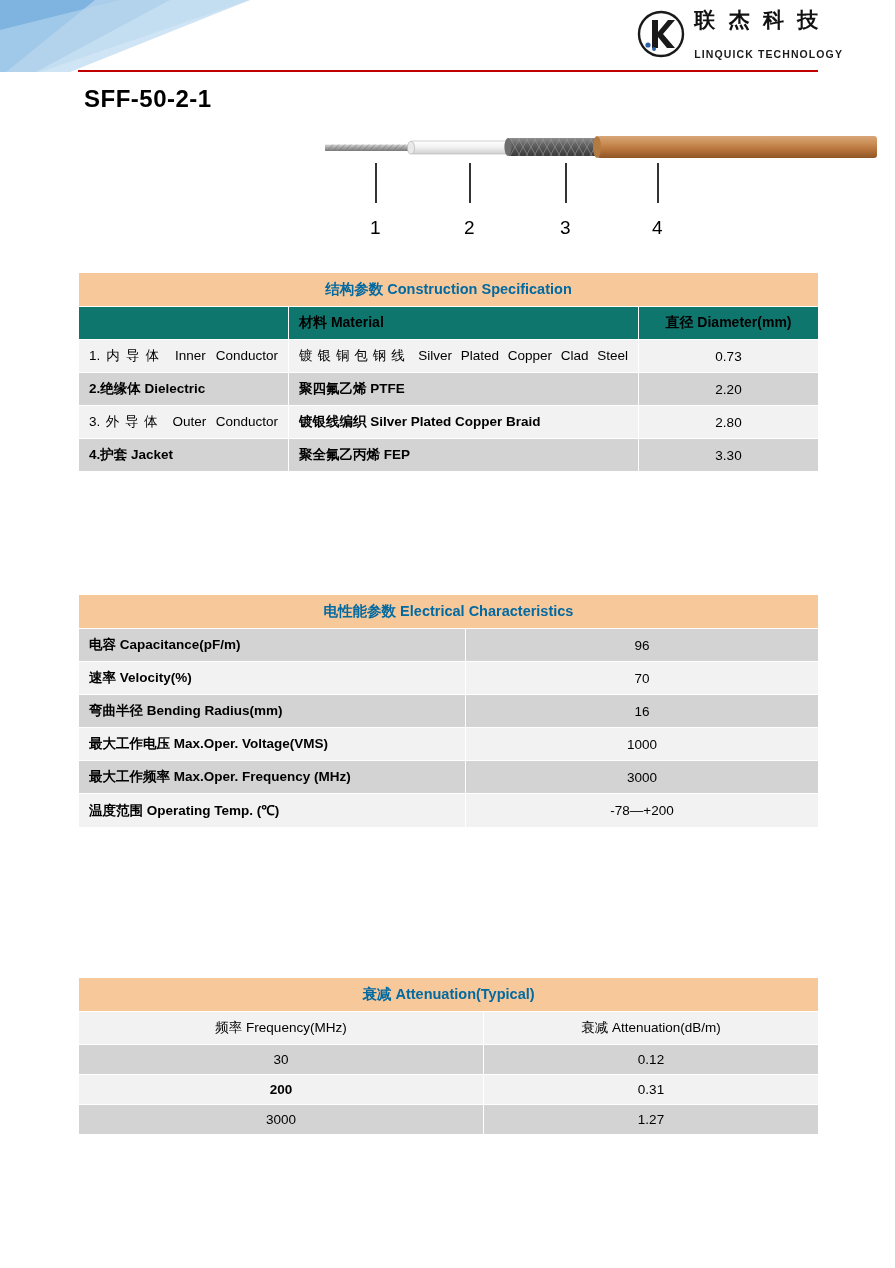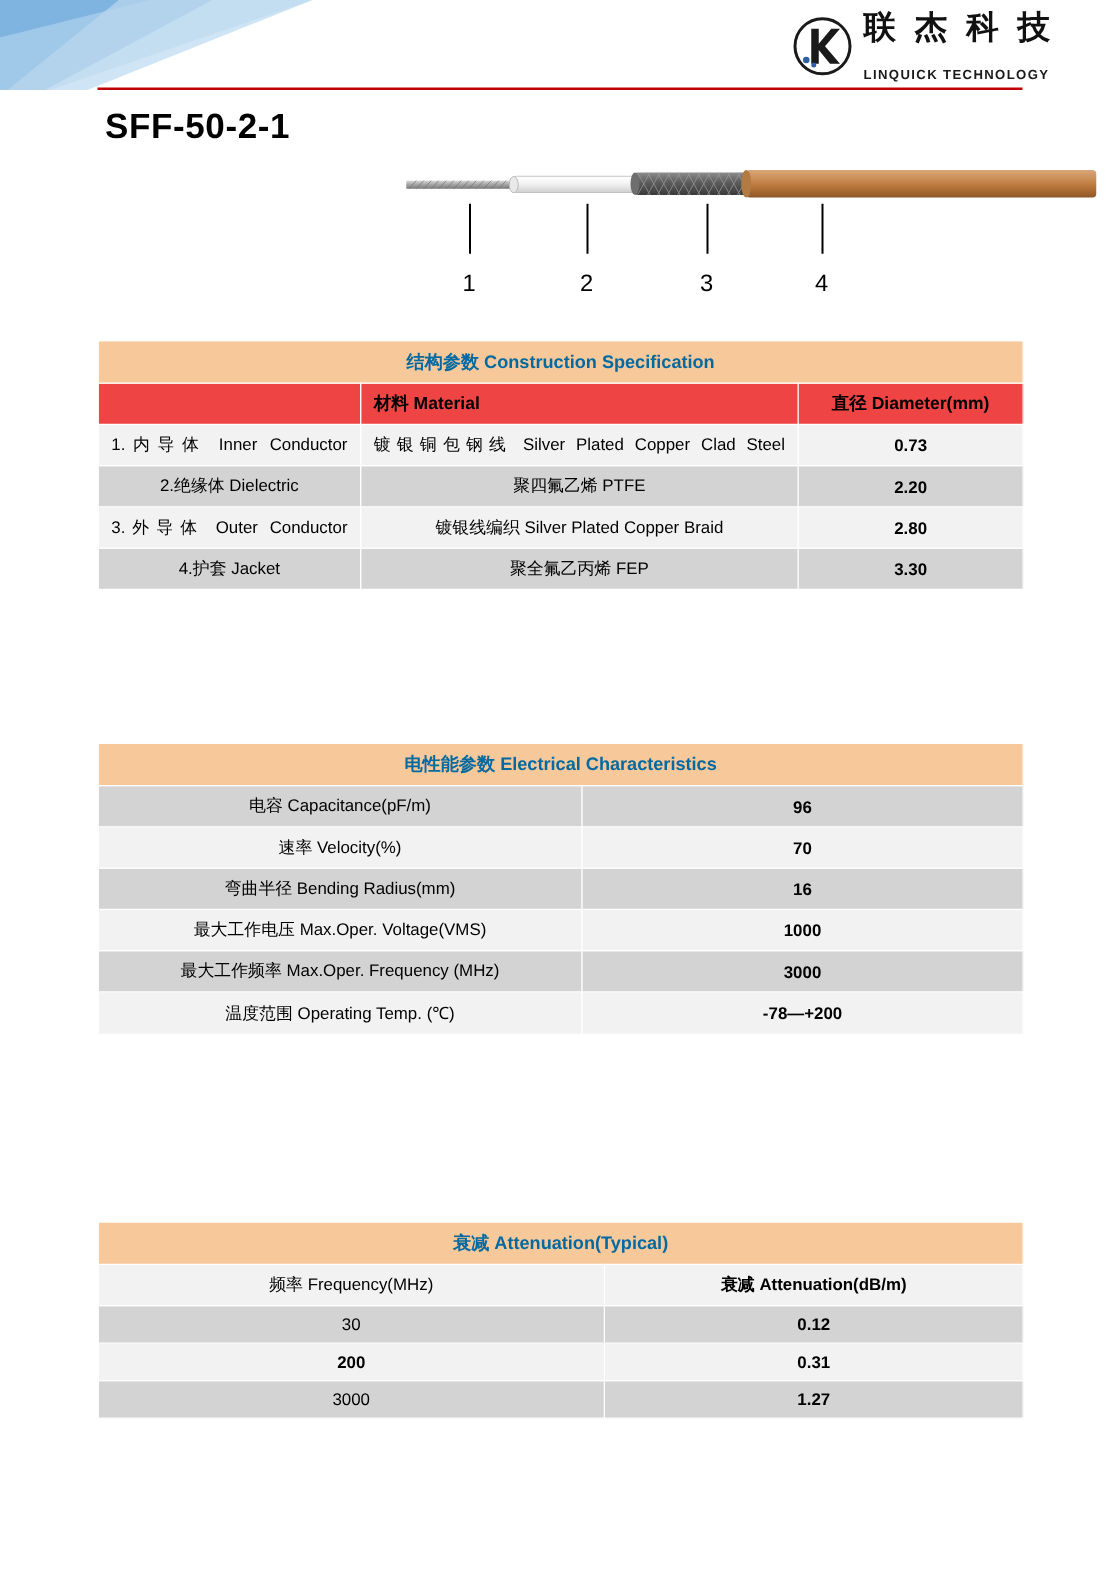--- a/index.html
+++ b/index.html
@@ -41,21 +41,21 @@
     height: 48px;
     position: relative;
   }
   .logo-text {
     display: flex;
     flex-direction: column;
     justify-content: center;
     line-height: 1.15;
   }
   .logo-cn {
-    font-size: 26px;
+    font-size: 21px;
     font-weight: bold;
     letter-spacing: 3px;
     color: #111111;
     font-family: "DejaVu Sans", sans-serif;
   }
   .logo-en {
     font-size: 10.5px;
     font-weight: bold;
     letter-spacing: 1.1px;
     color: #1a1a1a;
@@ -68,21 +68,21 @@
     width: 740px;
     height: 2.5px;
     background: #c00000;
   }
 
   
   .doc-title {
     position: absolute;
     left: 84px;
     top: 85px;
-    font-size: 28px;
+    font-size: 24px;
     font-weight: bold;
     letter-spacing: 0.5px;
     color: #000000;
   }
 
   
   .cable-area {
     position: absolute;
     left: 0;
     top: 125px;
@@ -117,33 +117,33 @@
   }
   .cap {
     background: #f7c99a;
     text-align: center;
     font-weight: bold;
     font-size: 14.5px;
     color: #0369a1;
     padding: 8px 6px;
   }
   .hdr {
-    background: #ef4444;
+    background: #0f766e;
     font-weight: bold;
     text-align: center;
     font-size: 14px;
   }
   .row-a { background: #d3d3d3; }
   .row-b { background: #f2f2f2; }
-  .ctr { text-align: center; font-weight: bold; }
+  .ctr { text-align: center; font-weight: normal; }
   .just {
     text-align: justify;
     text-align-last: justify;
   }
-  .lbl { text-align: center; }
+  .lbl { text-align: left; font-weight: bold; }
 
   
   #table-construction { left: 78px; top: 272px; width: 740px; }
   #table-electrical  { left: 78px; top: 594px; width: 740px; }
   #table-attenuation { left: 78px; top: 977px; width: 740px; }
 </style>
 </head>
 <body>
 
 <div class="header">

